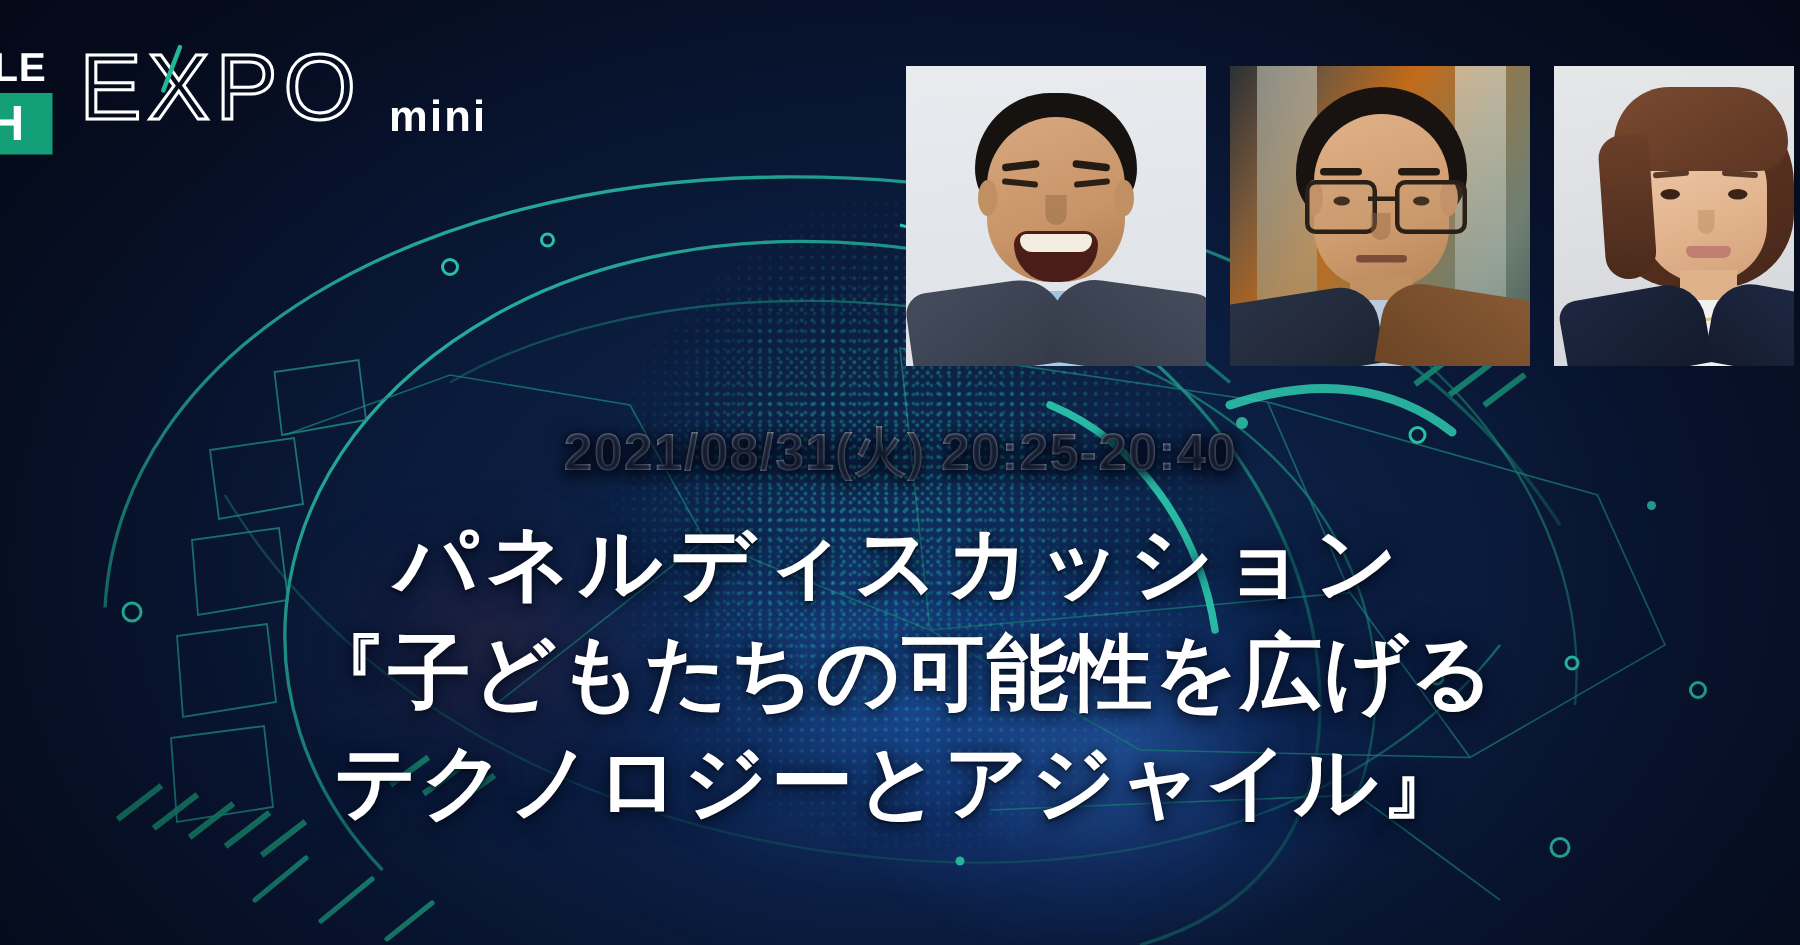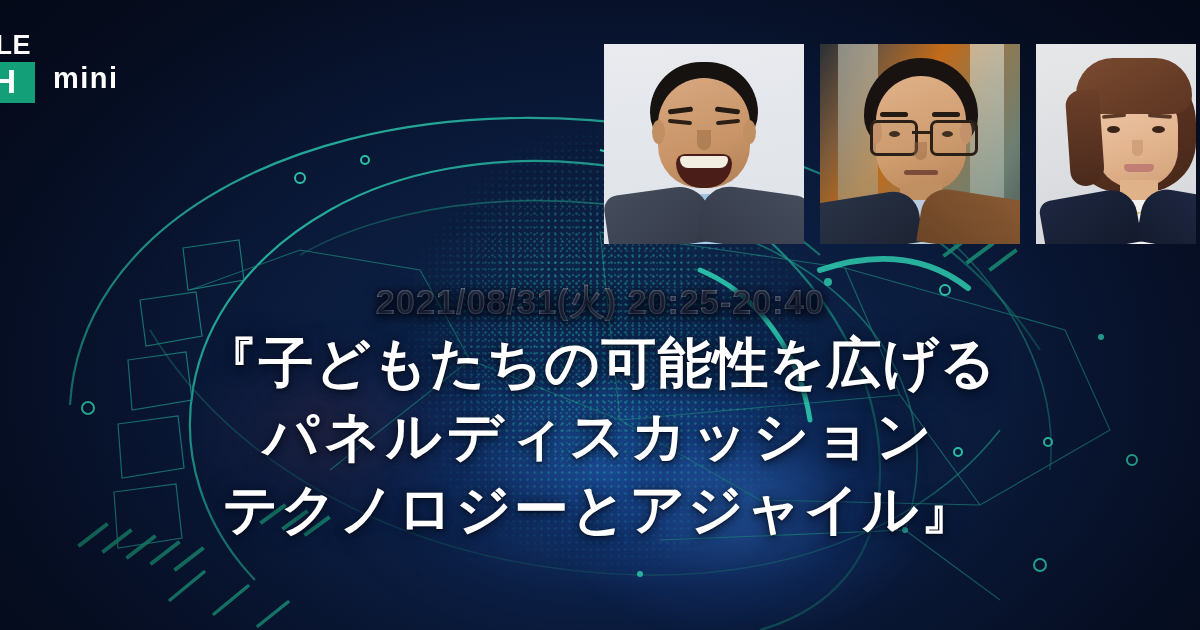--- a/index.html
+++ b/index.html
@@ -284,21 +284,21 @@
     text-align: center;
     z-index: 7;
   }
   .datetime {
     font-size: 35px;
     font-weight: 700;
     letter-spacing: .6px;
     color: #e9eaee;
     line-height: 1.12;
     text-shadow: 0 2px 7px rgba(2,8,22,.85), 0 0 2px rgba(10,20,45,.9);
-    margin: 0 0 6px 0;
+    margin: 0 0 18px 0;
     background: linear-gradient(180deg,#ffffff 0%,#eceef2 42%,#c9cdd6 100%);
     -webkit-background-clip: text;
     background-clip: text;
     -webkit-text-fill-color: transparent;
     filter: drop-shadow(0 2px 6px rgba(2,8,22,.8));
   }
   .headline {
     font-family: "DejaVu Sans", "Liberation Sans", sans-serif;
     font-size: 55px;
     font-weight: 700;
@@ -411,20 +411,21 @@
 
   <div class="bg-dots"></div>
   <div class="bg-dots d2"></div>
   <div class="bg-vignette"></div>
 
   <div class="logo">
     <div class="logo-mark">
       <span class="logo-agile">GILE</span>
       <span class="logo-tech">CH</span>
     </div>
+    <div class="logo-expo">EXPO<span class="logo-slash"></span></div>
     <div class="logo-mini">mini</div>
   </div>
 
   <div class="photos">
 
     <div class="photo p1">
       <div class="hair"></div>
       <div class="face"></div>
       <div class="ear l"></div>
       <div class="ear r"></div>
@@ -482,19 +483,19 @@
       <div class="necklace"></div>
       <div class="blazer-l"></div>
       <div class="blazer-r"></div>
     </div>
 
   </div>
 
   <div class="copy">
     <div class="datetime">2021/08/31(火) 20:25-20:40</div>
     <h1 class="headline">
+      <span class="line l1">パネルディスカッション</span>
       <span class="line l2">『子どもたちの可能性を広げる</span>
-      <span class="line l1">パネルディスカッション</span>
       <span class="line l3">テクノロジーとアジャイル』</span>
     </h1>
   </div>
 
 </div>
 
 </body></html>

